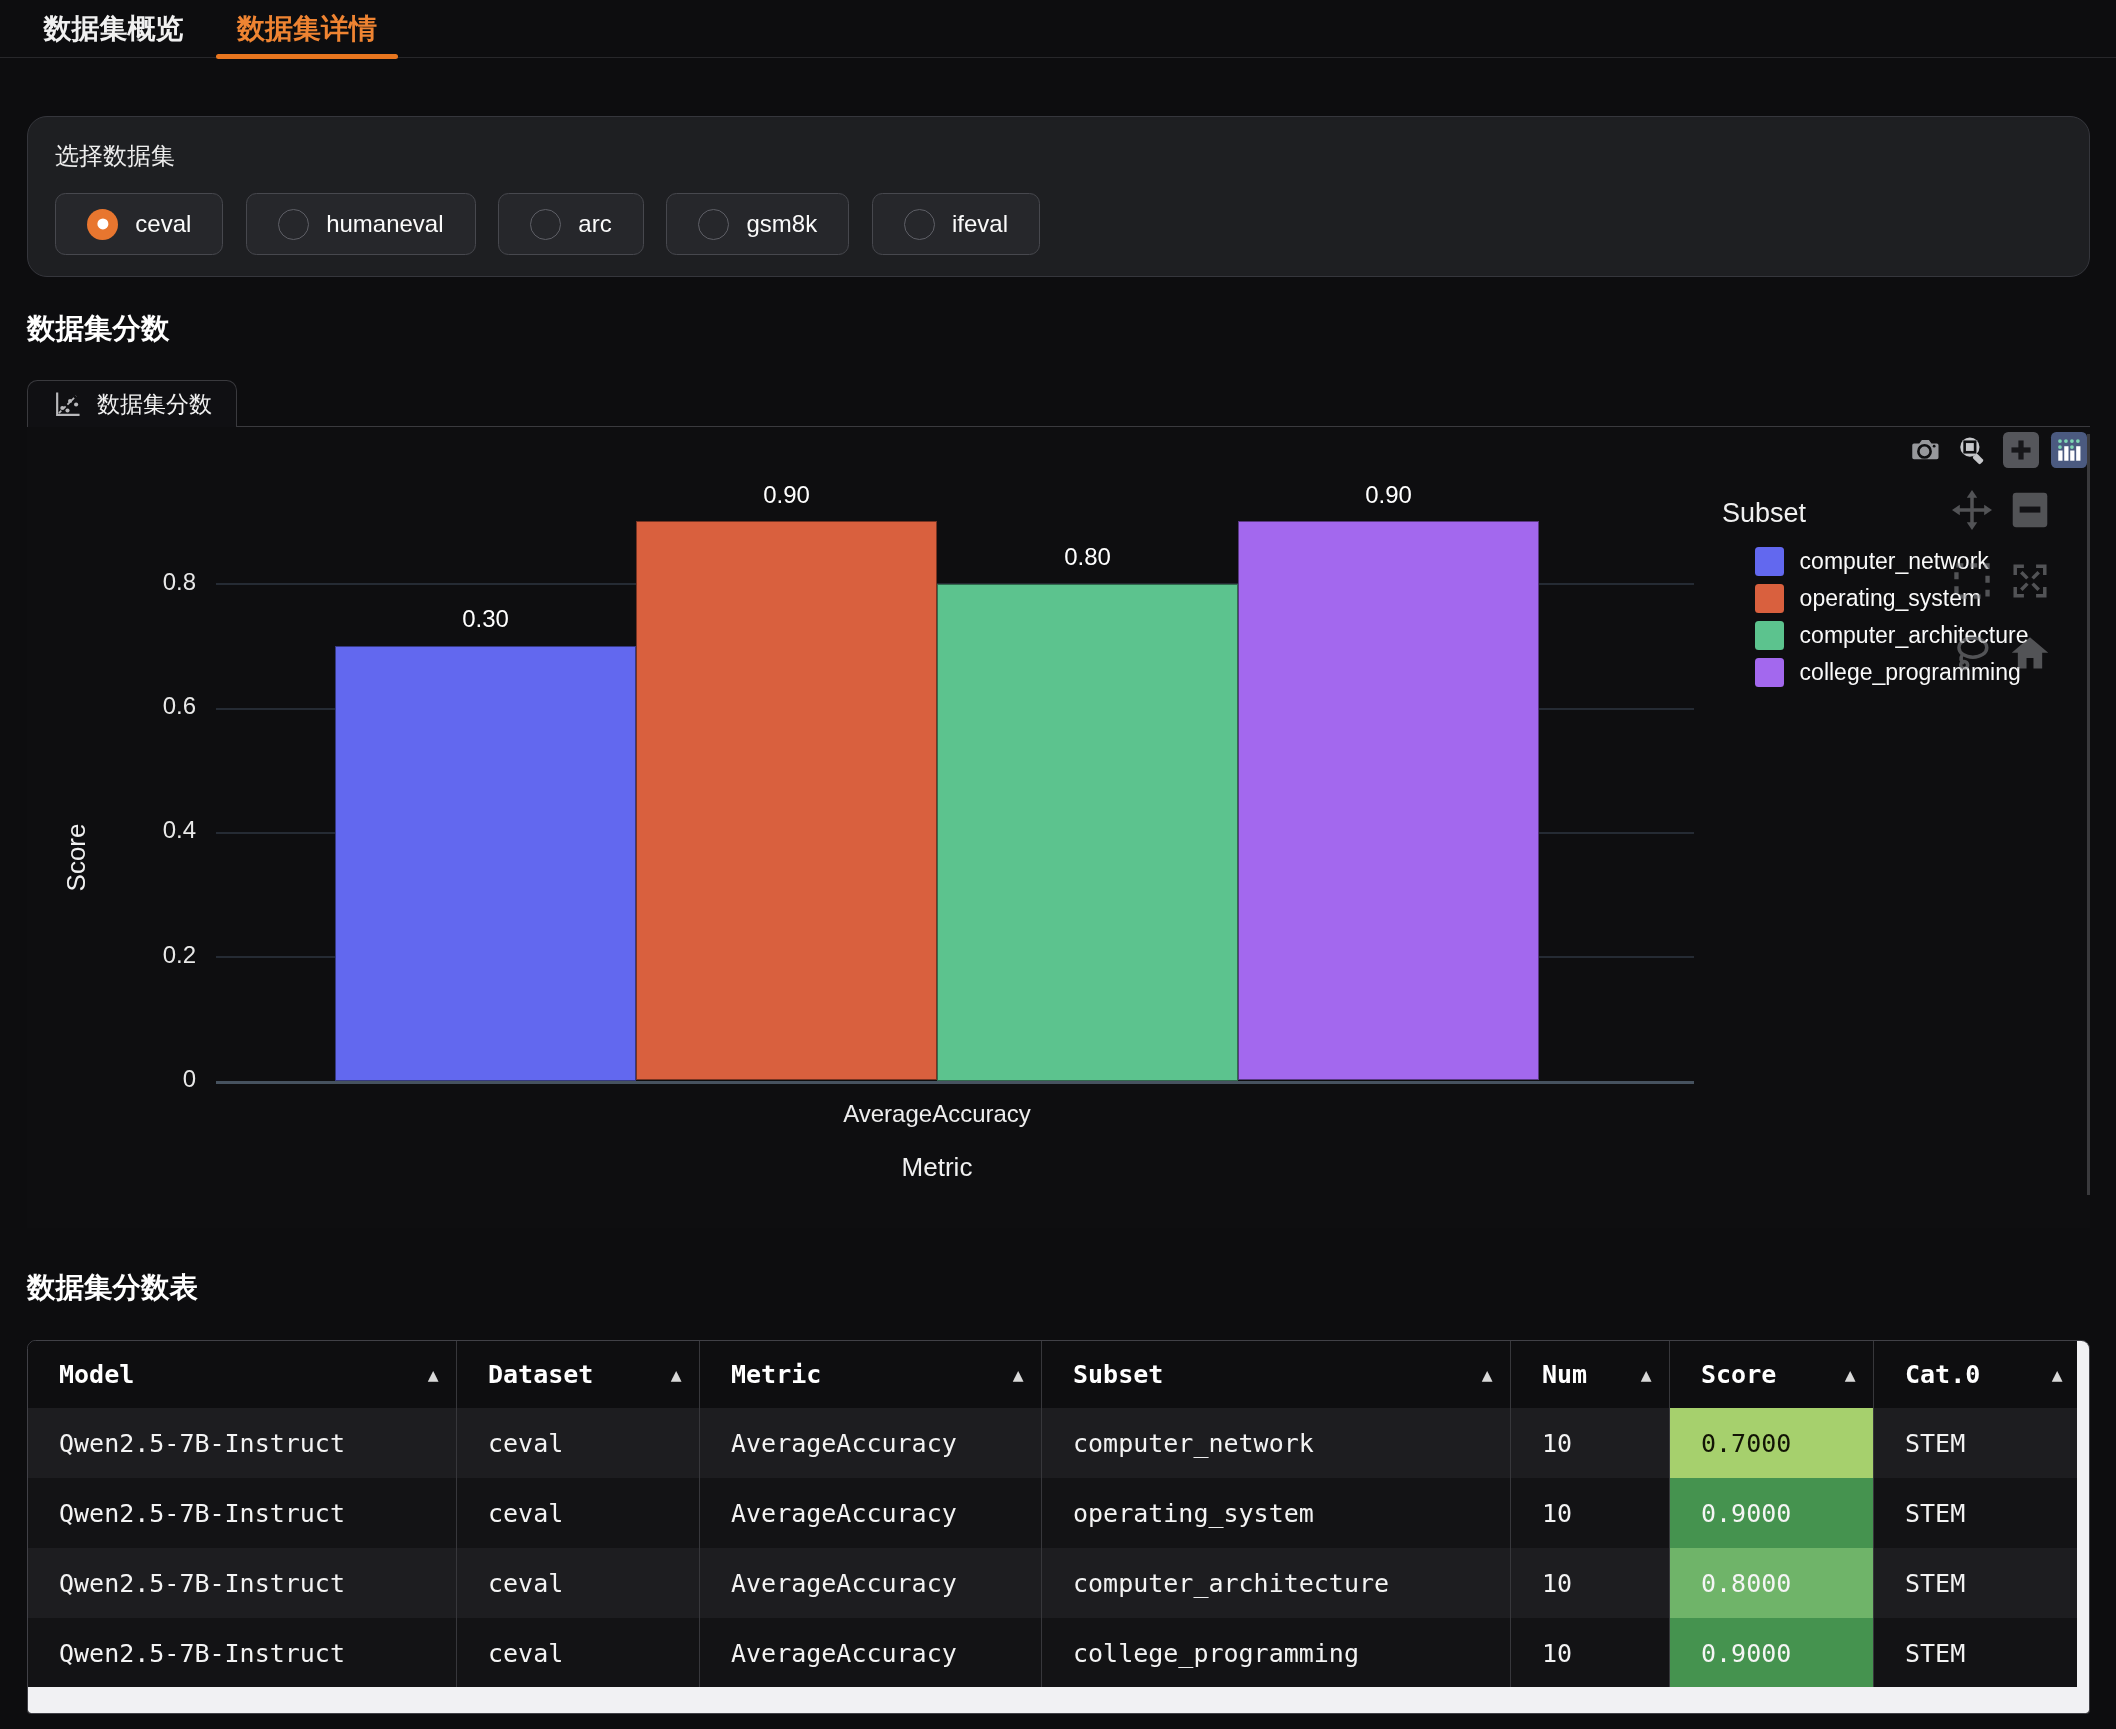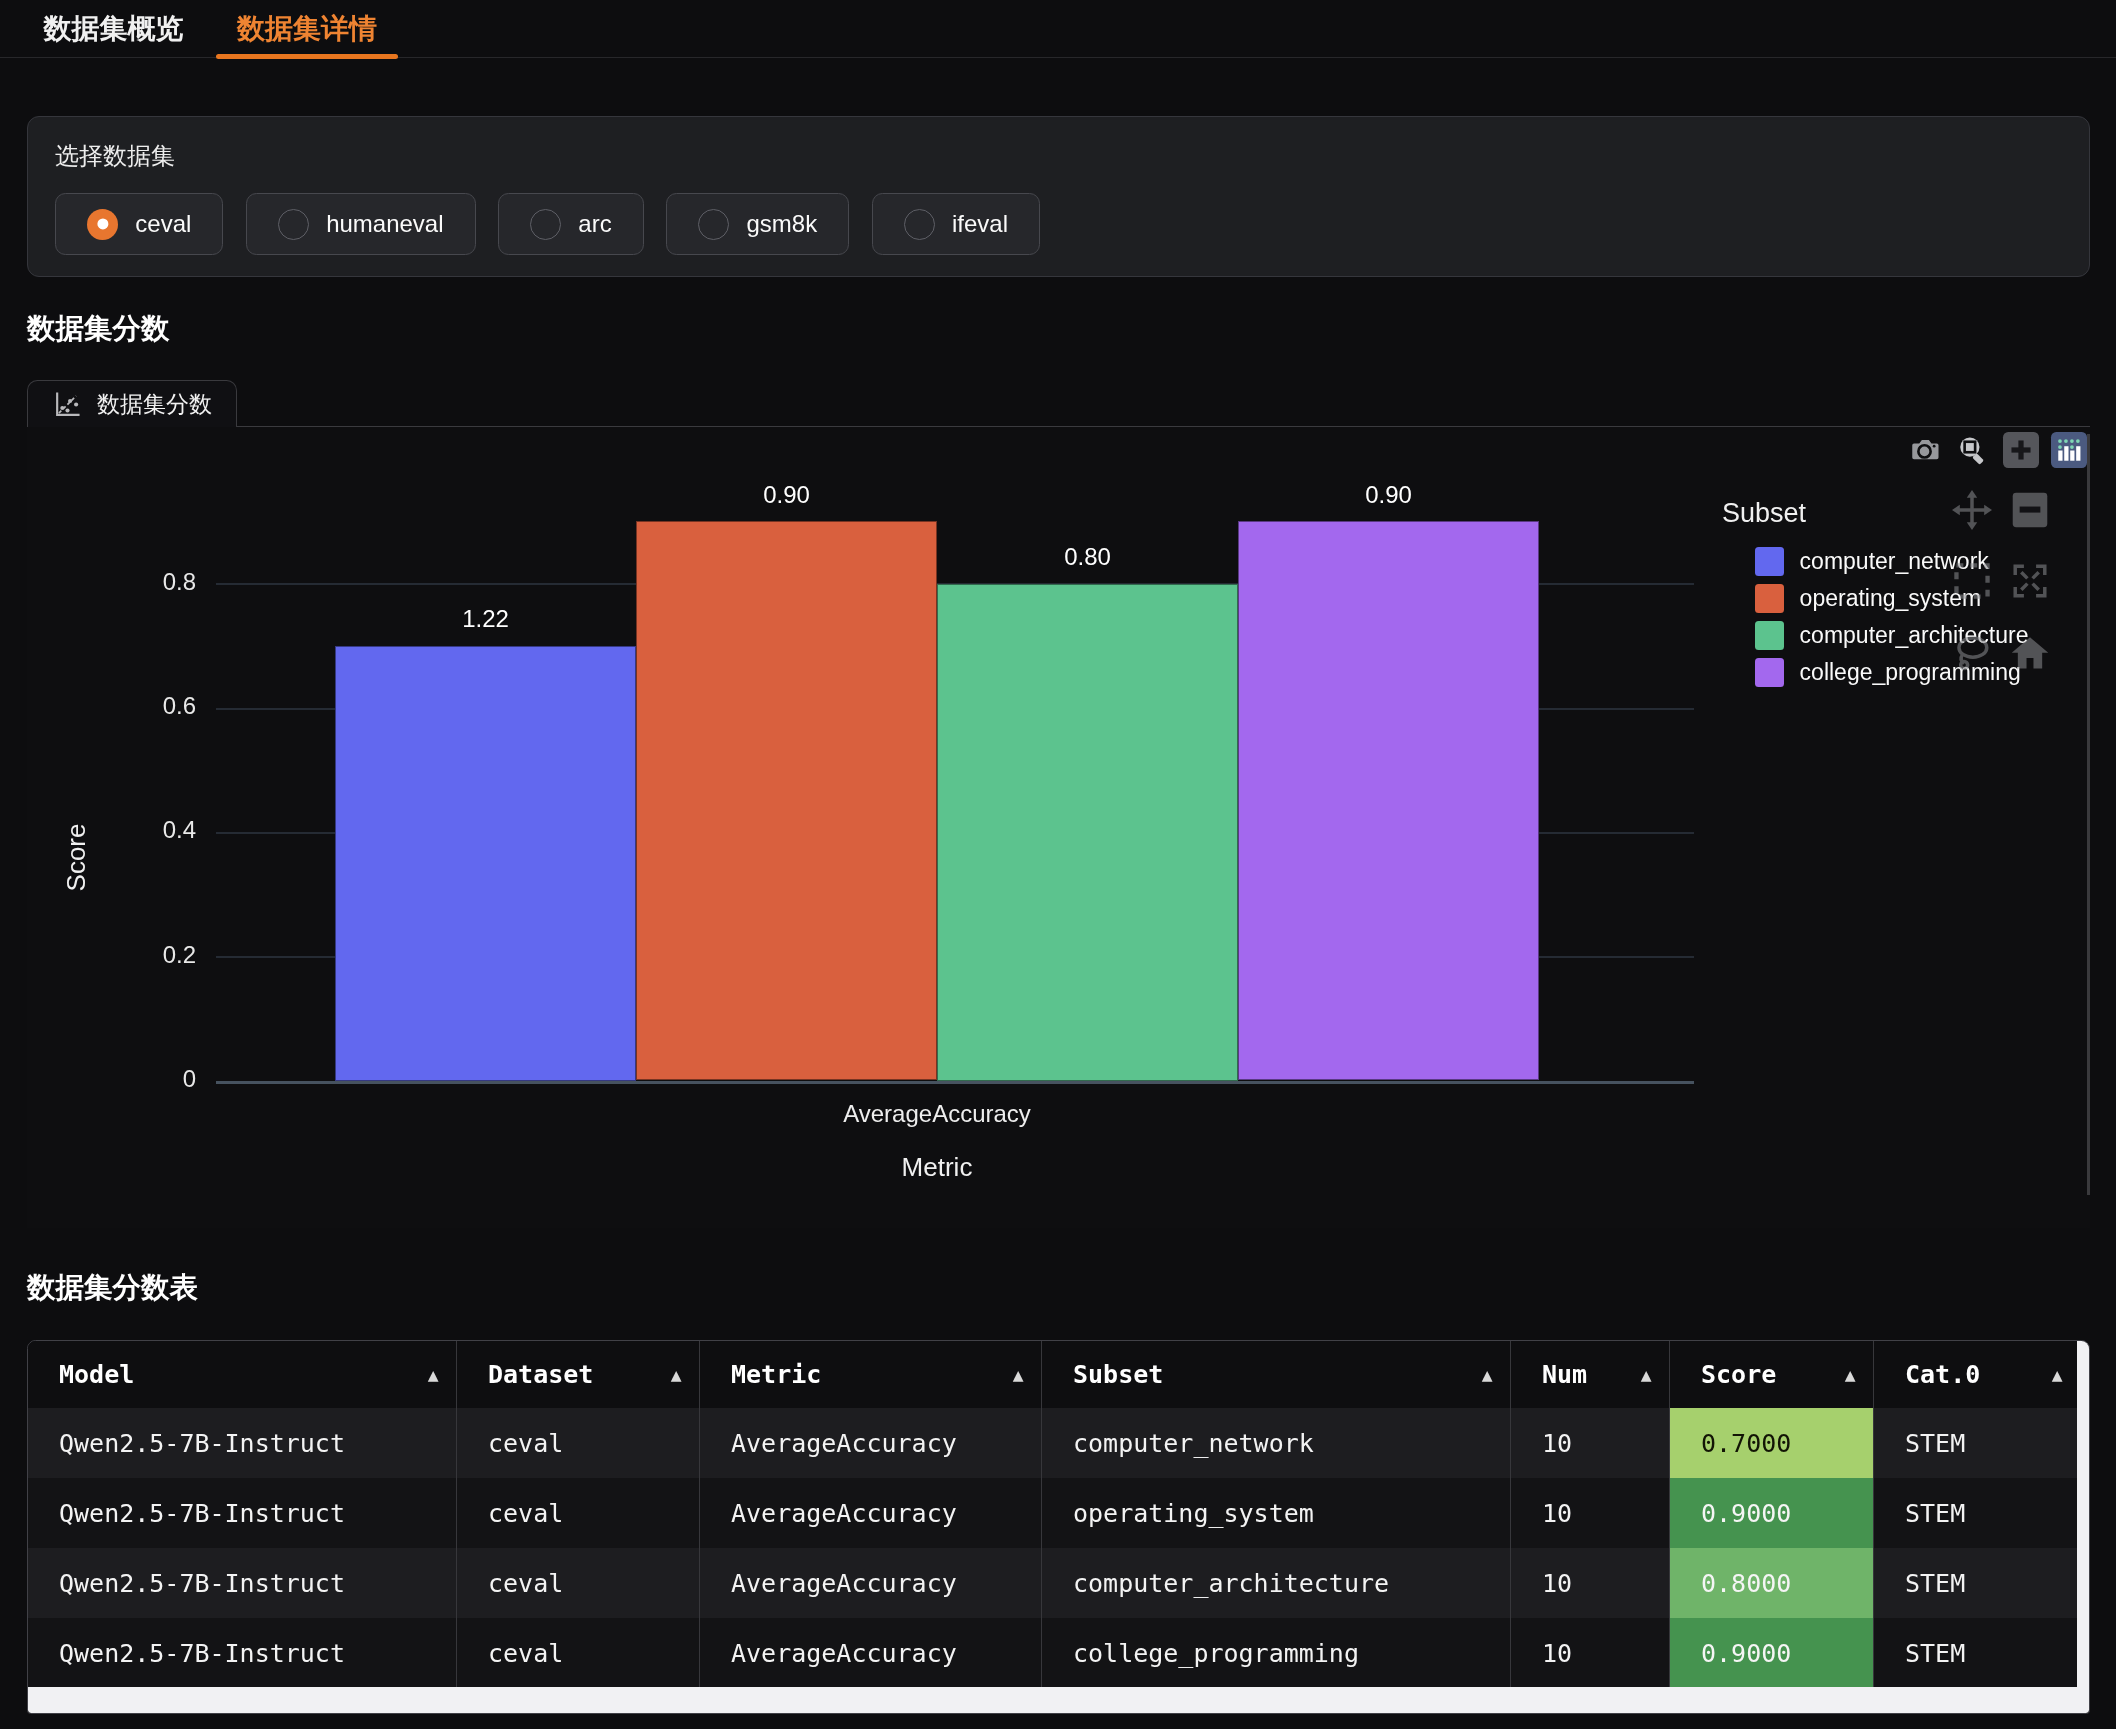--- a/index.html
+++ b/index.html
@@ -24,21 +24,21 @@
     padding: 0 22.5px; font-size:28px; font-weight:600; color:#f0f0f0; cursor:pointer;
   }
   .tab.active { color:#ef8432; }
   .tab.active::after {
     content:""; position:absolute; left:1.7px; right:1.7px; bottom:-1.7px; height:5.2px;
     background:#e8761f; border-radius:3.5px;
   }
   
   .sel-panel {
     position:absolute; left:27px; top:116px; width:2063px; height:161px;
-    background:#1e1f22; border:0.9px solid #35363c; border-radius:12px;
+    background:#1e1f22; border:0.9px solid #35363c; border-radius:20px;
   }
   .sel-label { position:absolute; left:27px; top:22.5px; font-size:24px; color:#ededed; }
   .sel-row { position:absolute; left:27px; top:76px; display:flex; gap:22.5px; }
   .opt {
     height:62px; display:flex; align-items:center; gap:17.3px; padding:0 31px;
     background:#26272b; border:0.9px solid #47484e; border-radius:10.4px; cursor:pointer;
     font-size:24px; color:#fafafa;
   }
   .radio-circle {
     width:31px; height:31px; border-radius:50%; border:1.7px solid #5e5f66; position:relative;
@@ -288,21 +288,21 @@
         <div class="ytick" style="left: 65px; top: 638px;">0</div>
         <div class="gridline" style="left: 189px; width: 1478px; top: 529px;"></div>
         <div class="ytick" style="left: 65px; top: 514px;">0.2</div>
         <div class="gridline" style="left: 189px; width: 1478px; top: 405px;"></div>
         <div class="ytick" style="left: 65px; top: 389px;">0.4</div>
         <div class="gridline" style="left: 189px; width: 1478px; top: 281px;"></div>
         <div class="ytick" style="left: 65px; top: 265px;">0.6</div>
         <div class="gridline" style="left: 189px; width: 1478px; top: 156px;"></div>
         <div class="ytick" style="left: 65px; top: 141px;">0.8</div>
         <div class="bar" style="left: 308px; width: 301px; top: 219px; height: 435px; background: rgb(98, 104, 239);"></div>
-        <div class="bar-label" style="left: 308px; top: 178px;">1.22</div>
+        <div class="bar-label" style="left: 308px; top: 178px;">0.30</div>
         <div class="bar" style="left: 609px; width: 301px; top: 94px; height: 559px; background: rgb(217, 96, 62);"></div>
         <div class="bar-label" style="left: 609px; top: 54px;">0.90</div>
         <div class="bar" style="left: 910px; width: 301px; top: 157px; height: 497px; background: rgb(92, 195, 142);"></div>
         <div class="bar-label" style="left: 910px; top: 116px;">0.80</div>
         <div class="bar" style="left: 1211px; width: 301px; top: 94px; height: 559px; background: rgb(163, 104, 238);"></div>
         <div class="bar-label" style="left: 1211px; top: 54px;">0.90</div>
       </div>
   </div>
 
   <div class="h-sec" style="top:1269px;">数据集分数表</div>

